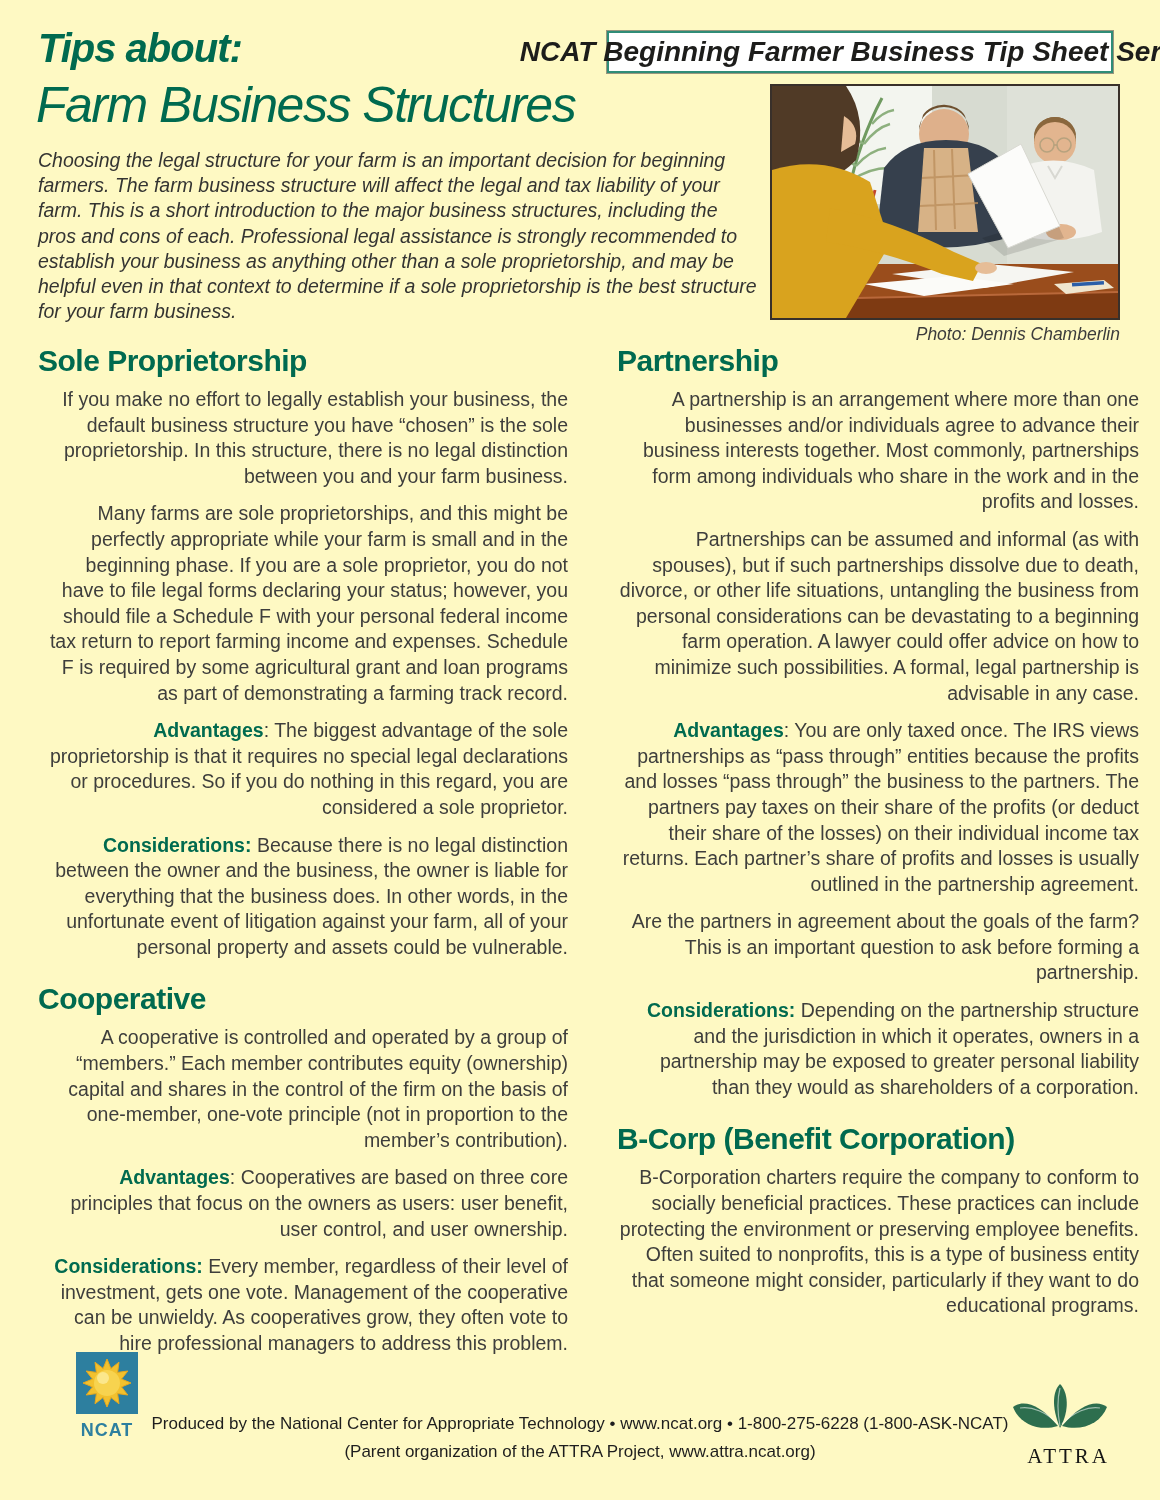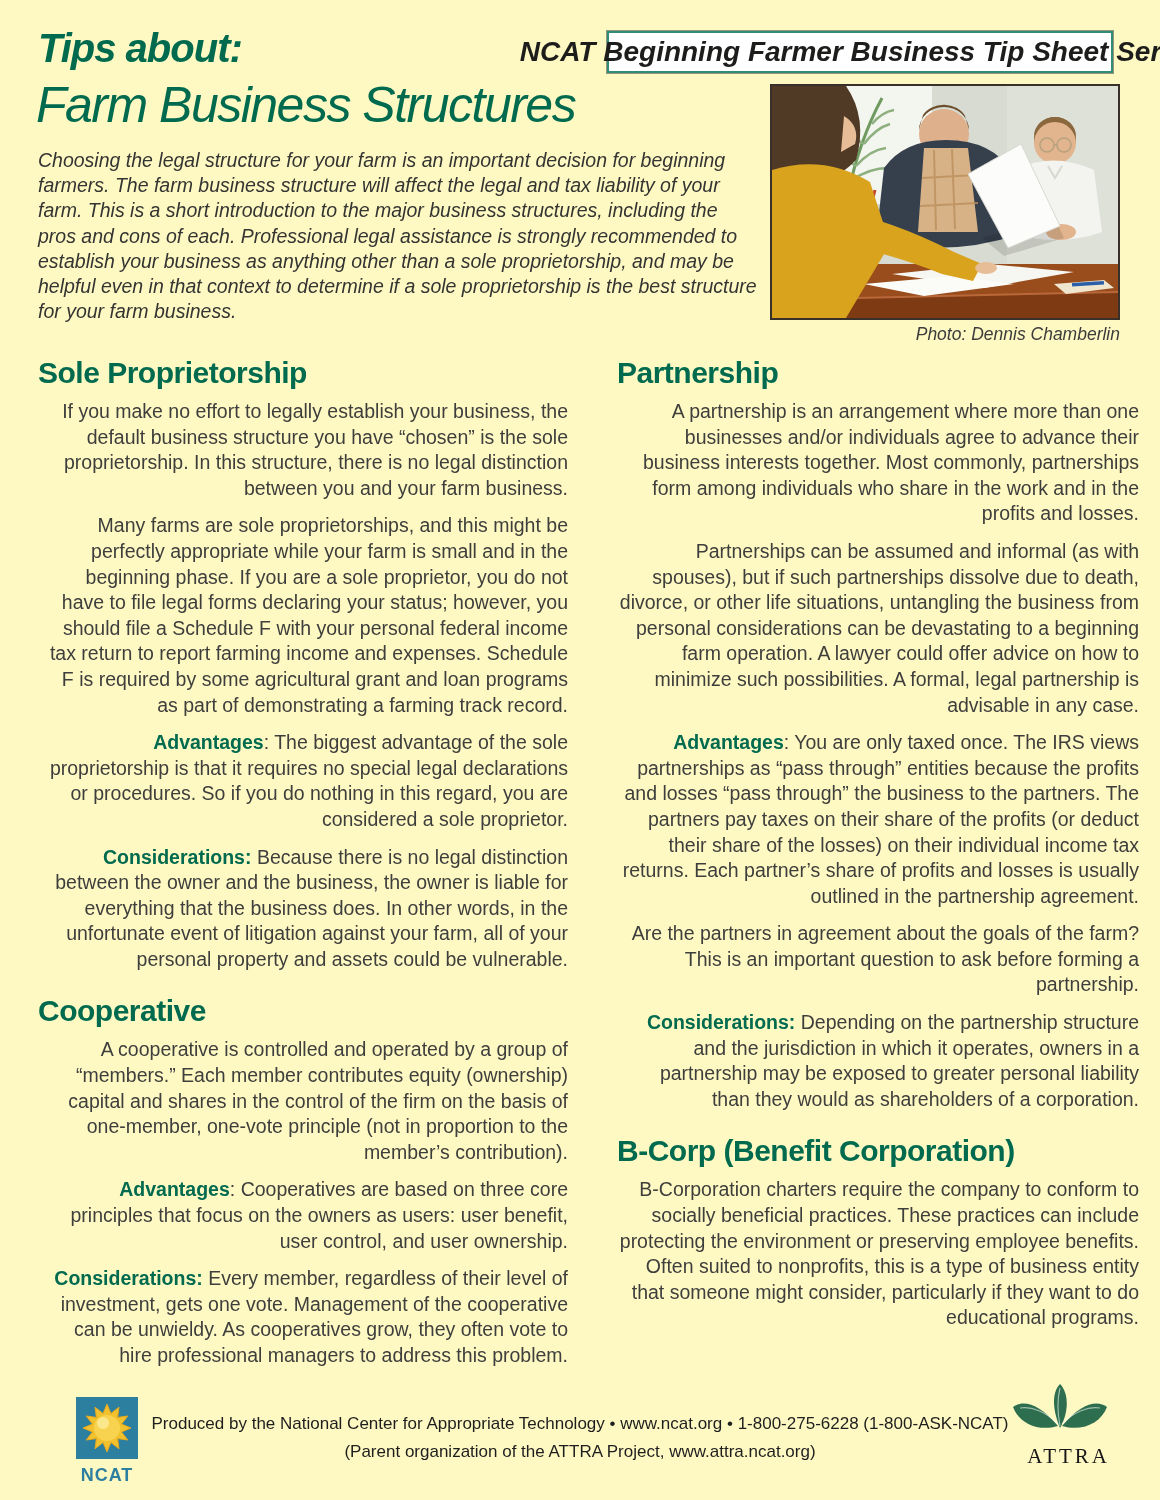--- a/index.html
+++ b/index.html
@@ -35,41 +35,41 @@
     position:absolute; left:770px; top:84px; width:350px; height:236px;
     border:2px solid #39302a; background:#d7dbd1;
   }
   .photo-wrap svg { display:block; width:100%; height:100%; }
   .photo-caption {
     position:absolute; left:770px; top:324px; width:350px;
     text-align:right; font-size:17.5px; font-style:italic; color:#3c3c3c;
   }
 
   
-  .col { position:absolute; top:356px; }
+  .col { position:absolute; top:344px; }
   .col-left  { left:38px;  width:530px; }
   .col-right { left:600px; width:522px;margin-left:17px; }
   .section + .section { margin-top:22px; }
   h2.section-heading {
     font-size:30px; font-weight:bold; color:#006A4F;
     letter-spacing:-0.5px; margin:0 0 9px;
   }
   p.body-para {
     font-size:19.5px; line-height:25.6px; color:#3E3E3C; margin:0 0 12px;text-align:right;
   }
   p.body-para:last-child { margin-bottom:0; }
   .lead { font-weight:bold; color:#006A4F; }
   .sep { white-space:pre; }
 
   
   .footer-text {
     position:absolute; left:150px; top:1410px; width:860px;
     text-align:center; font-size:17px; color:#1e1e1e; line-height:28px;
   }
-  .ncat-logo { position:absolute; left:72px; top:1396px; width:70px; text-align:center; }
+  .ncat-logo { position:absolute; left:72px; top:1351px; width:70px; text-align:center; }
   .ncat-logo-label { font-size:18px; font-weight:bold; color:#2D7F9F; letter-spacing:1px; margin-top:1px; }
   .attra-logo { position:absolute; left:1000px; top:1382px; width:110px; text-align:right; }
   .attra-logo-label { font-family:"Liberation Serif", serif; font-size:21px; color:#161616; letter-spacing:3px; margin-top:0px; }
 </style>
 </head>
 <body>
 
 <div class="page">
 
   <div class="kicker">Tips about:</div>

